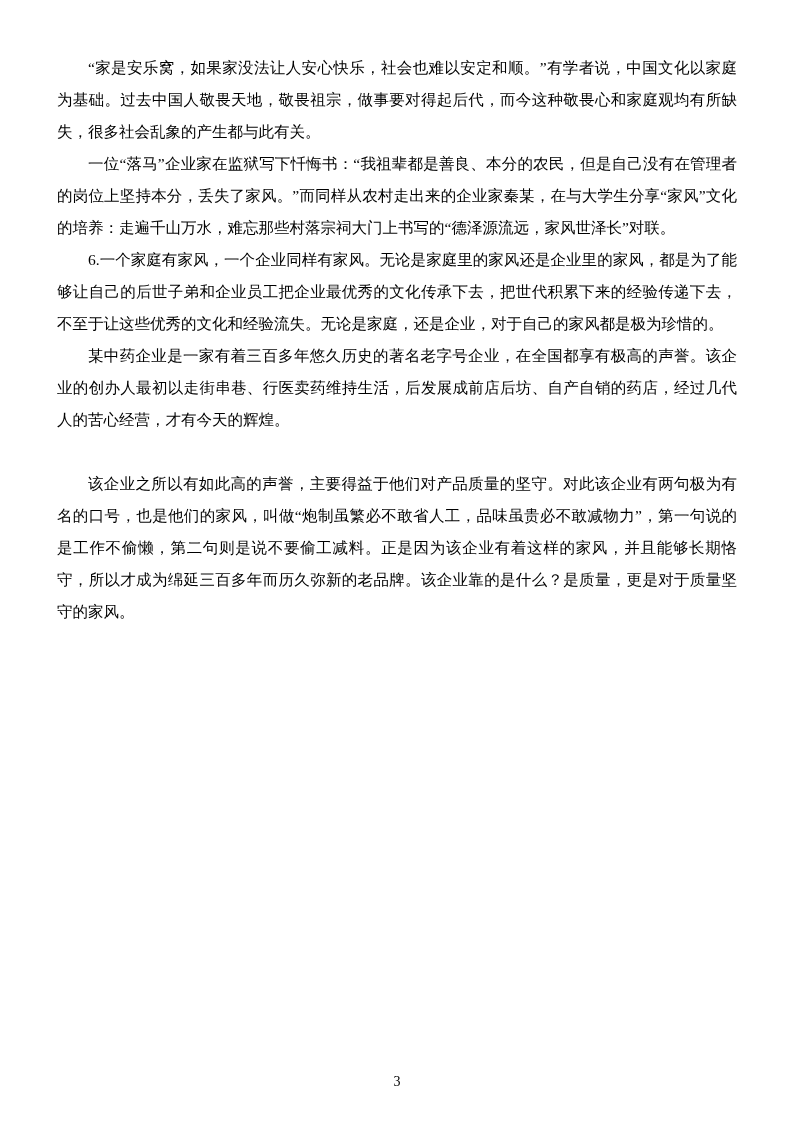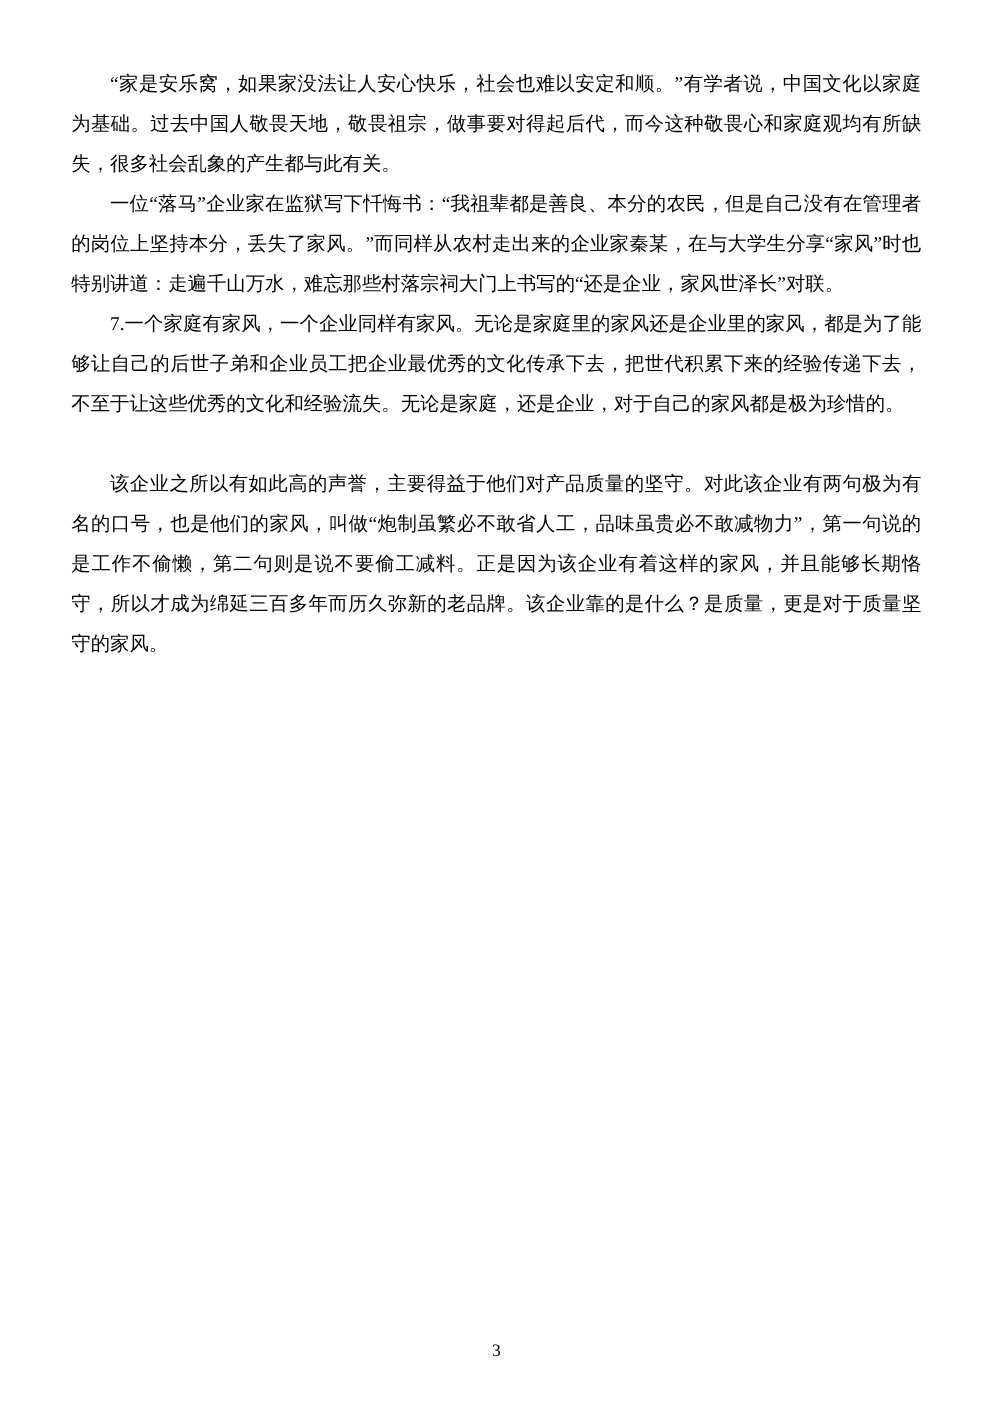--- a/index.html
+++ b/index.html
@@ -45,18 +45,19 @@
     line-height: 18px;
     color: #000000;
   }
 </style>
 </head>
 <body>
 
 <div class="page">
   <div class="text-block">
     <p class="para">“家是安乐窝，如果家没法让人安心快乐，社会也难以安定和顺。”有学者说，中国文化以家庭为基础。过去中国人敬畏天地，敬畏祖宗，做事要对得起后代，而今这种敬畏心和家庭观均有所缺失，很多社会乱象的产生都与此有关。</p>
-    <p class="para">一位“落马”企业家在监狱写下忏悔书：“我祖辈都是善良、本分的农民，但是自己没有在管理者的岗位上坚持本分，丢失了家风。”而同样从农村走出来的企业家秦某，在与大学生分享“家风”时也特别讲道：走遍千山万水，难忘那些村落宗祠大门上书写的“还是企业，家风世泽长”对联。</p>
-    <p class="para">7.一个家庭有家风，一个企业同样有家风。无论是家庭里的家风还是企业里的家风，都是为了能够让自己的后世子弟和企业员工把企业最优秀的文化传承下去，把世代积累下来的经验传递下去，不至于让这些优秀的文化和经验流失。无论是家庭，还是企业，对于自己的家风都是极为珍惜的。</p>
+    <p class="para">一位“落马”企业家在监狱写下忏悔书：“我祖辈都是善良、本分的农民，但是自己没有在管理者的岗位上坚持本分，丢失了家风。”而同样从农村走出来的企业家秦某，在与大学生分享“家风”文化的培养：走遍千山万水，难忘那些村落宗祠大门上书写的“德泽源流远，家风世泽长”对联。</p>
+    <p class="para">6.一个家庭有家风，一个企业同样有家风。无论是家庭里的家风还是企业里的家风，都是为了能够让自己的后世子弟和企业员工把企业最优秀的文化传承下去，把世代积累下来的经验传递下去，不至于让这些优秀的文化和经验流失。无论是家庭，还是企业，对于自己的家风都是极为珍惜的。</p>
+    <p class="para">某中药企业是一家有着三百多年悠久历史的著名老字号企业，在全国都享有极高的声誉。该企业的创办人最初以走街串巷、行医卖药维持生活，后发展成前店后坊、自产自销的药店，经过几代人的苦心经营，才有今天的辉煌。</p>
     <p class="para gap-before">该企业之所以有如此高的声誉，主要得益于他们对产品质量的坚守。对此该企业有两句极为有名的口号，也是他们的家风，叫做“炮制虽繁必不敢省人工，品味虽贵必不敢减物力”，第一句说的是工作不偷懒，第二句则是说不要偷工减料。正是因为该企业有着这样的家风，并且能够长期恪守，所以才成为绵延三百多年而历久弥新的老品牌。该企业靠的是什么？是质量，更是对于质量坚守的家风。</p>
   </div>
   <div class="page-number">3</div>
 </div>
 
 </body></html>

